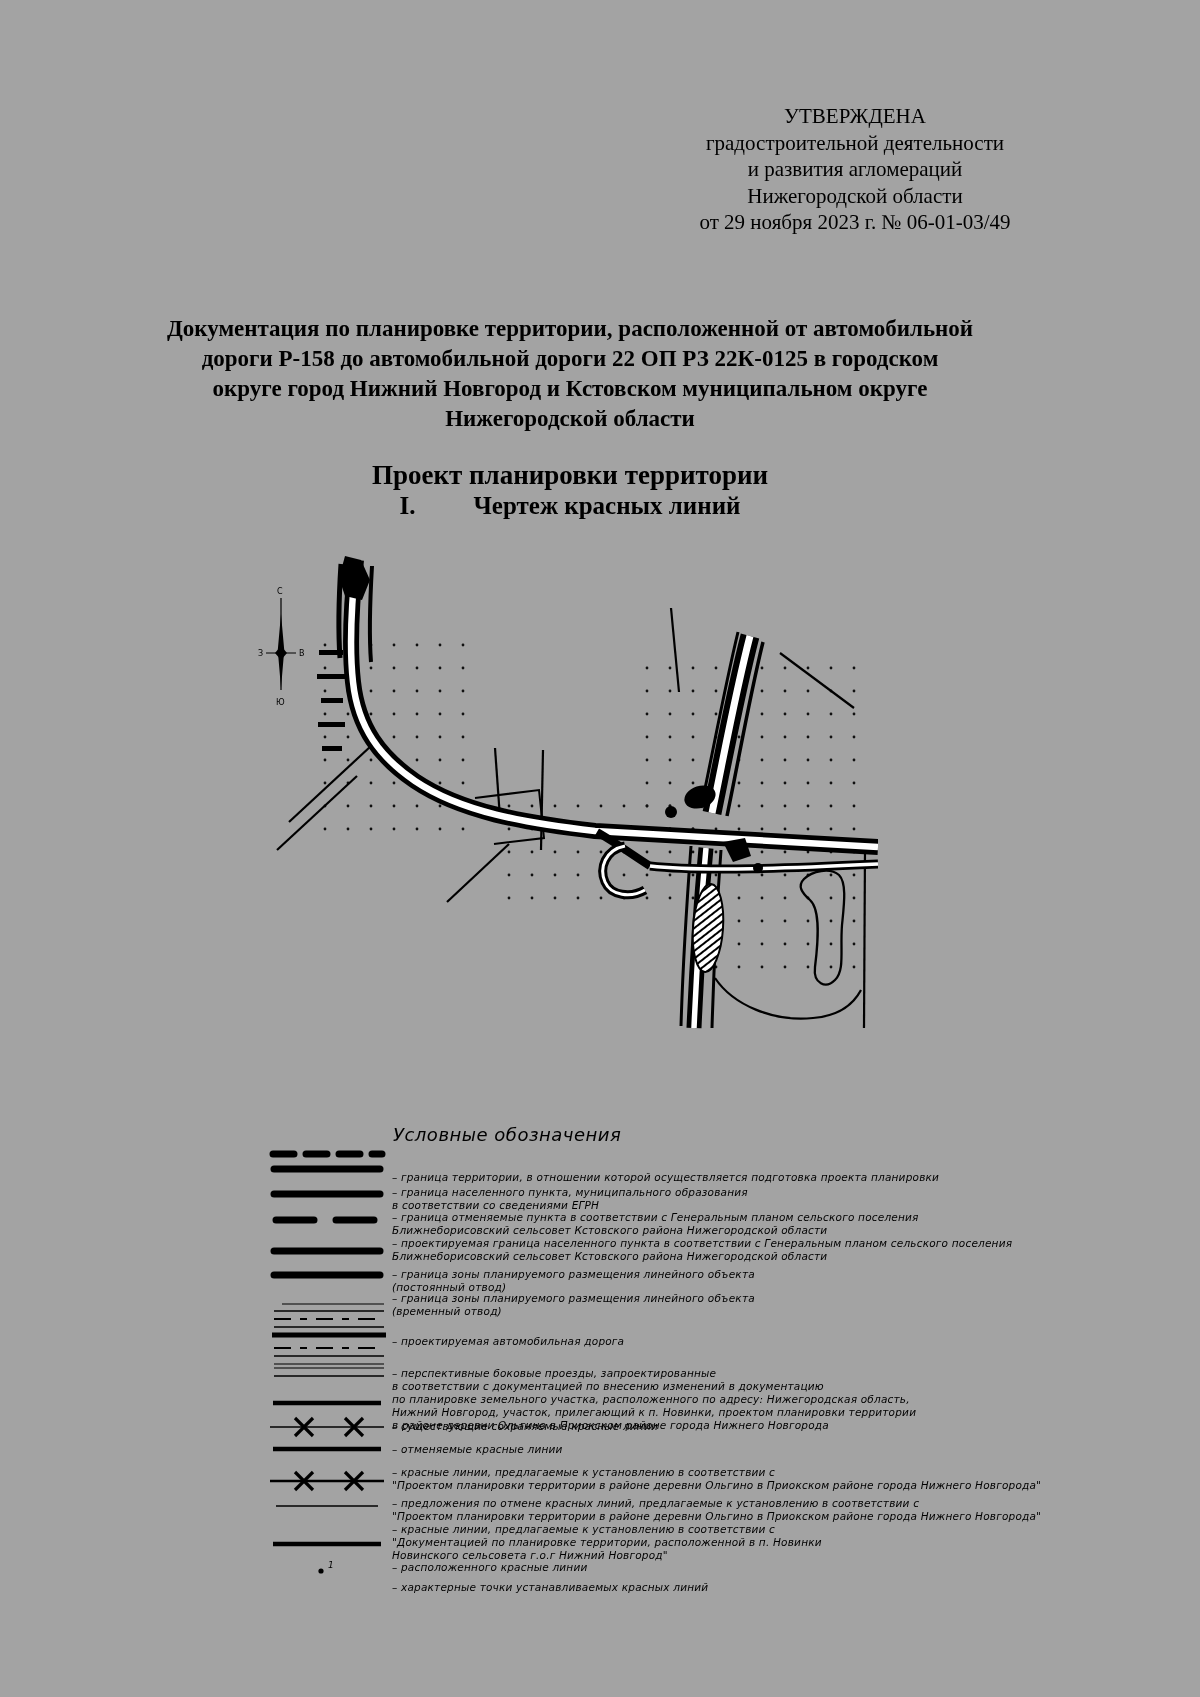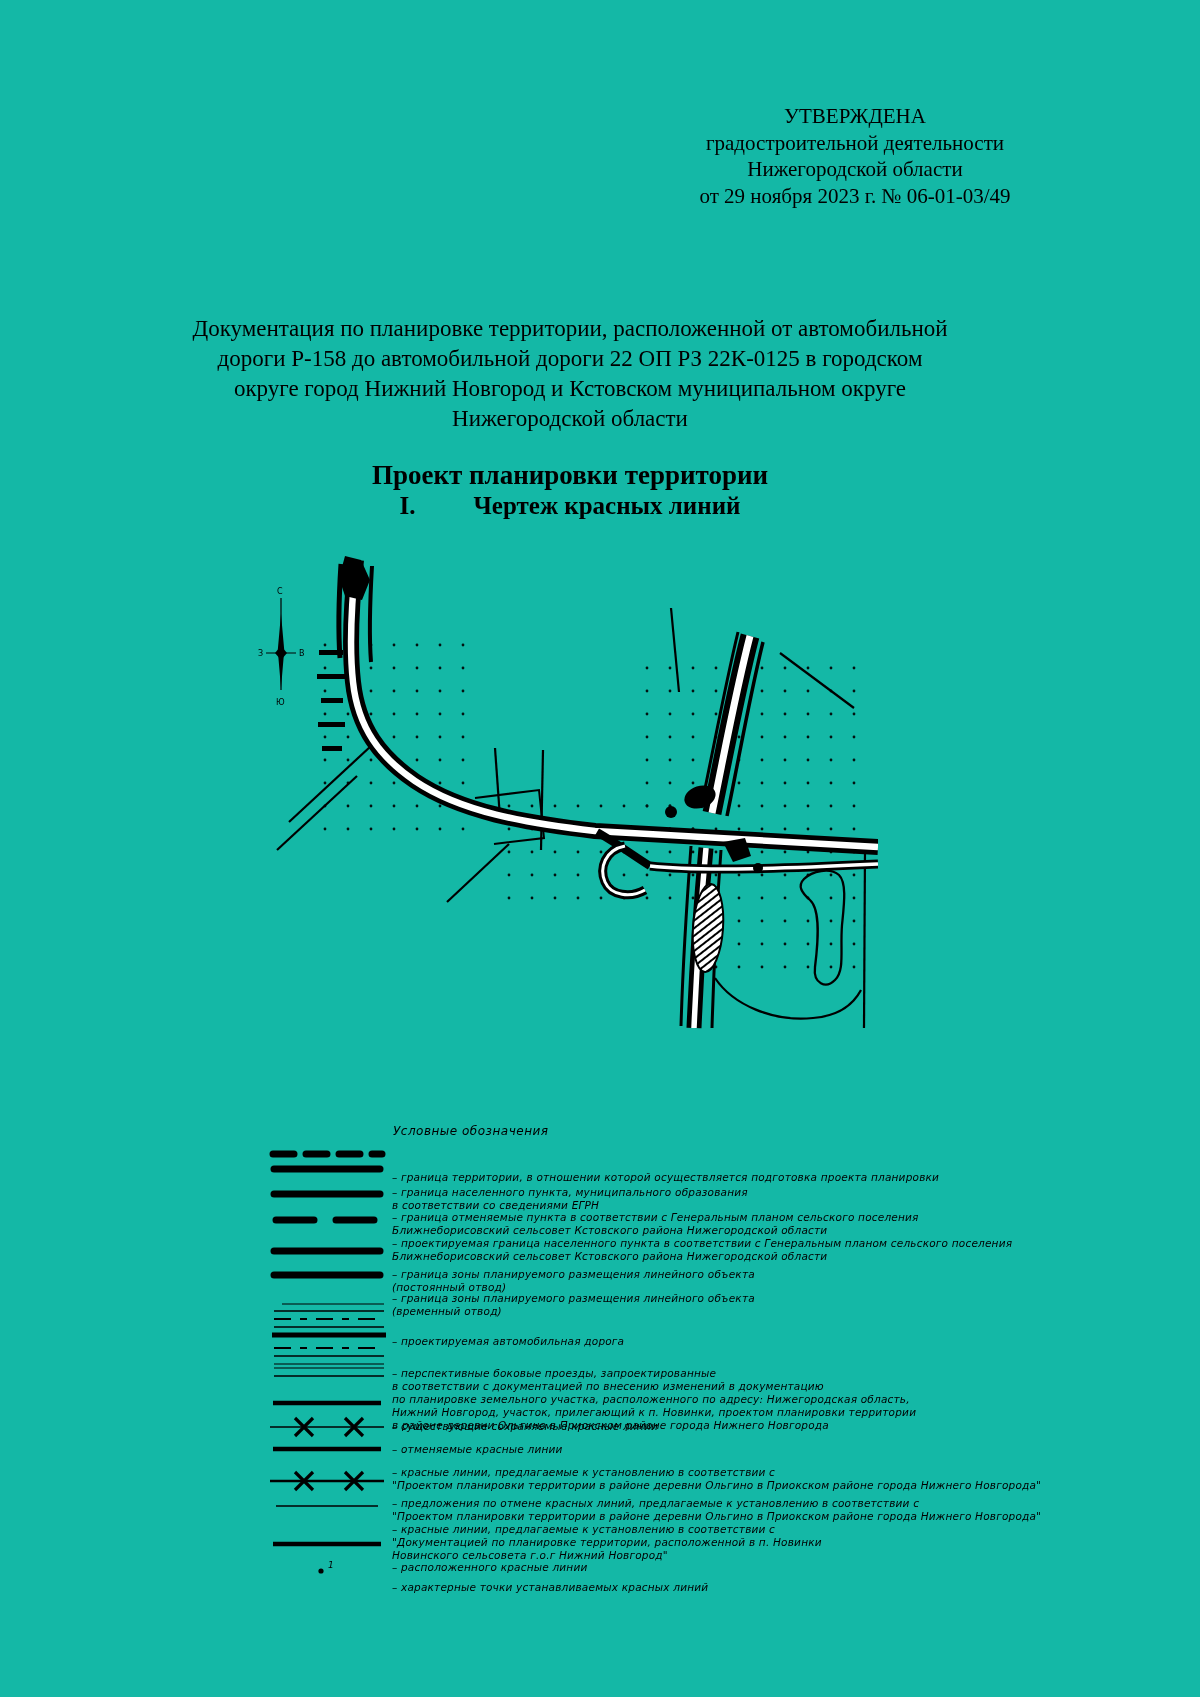--- a/index.html
+++ b/index.html
@@ -1,52 +1,53 @@
 <!DOCTYPE html>
 <html><head>
 <meta charset="utf-8">
 <style>
   html,body{margin:0;padding:0;background:#e8e8e8;}
-  .page{position:relative;width:1200px;height:1697px;background:#14b8a6;
+  .page{position:relative;width:1200px;height:1697px;background:#a3a3a3;
         font-family:"Liberation Serif",serif;color:#000;overflow:hidden;}
 
   .approval{position:absolute;top:103px;left:655px;width:400px;
             text-align:center;font-size:21px;line-height:26.5px;}
 
   .doc-title{position:absolute;top:314px;left:70px;width:1000px;
-             text-align:center;font-weight:normal;font-size:23px;line-height:30px;}
+             text-align:center;font-weight:bold;font-size:23px;line-height:30px;}
 
   .subtitle1{position:absolute;top:460px;left:70px;width:1000px;
              text-align:center;font-weight:bold;font-size:27px;}
   .subtitle2{position:absolute;top:492px;left:70px;width:1000px;
              text-align:center;font-weight:bold;font-size:25px;}
   .subtitle2 .gap{display:inline-block;width:58px;}
 
   .map-wrap{position:absolute;top:550px;left:253px;width:625px;height:482px;}
 
   .legend-head{position:absolute;top:1124px;left:393px;
                font-family:"DejaVu Sans",sans-serif;font-style:italic;
-               font-size:12px;letter-spacing:.5px;}
+               font-size:18px;letter-spacing:.5px;}
   .legend{position:absolute;top:1148px;left:268px;width:860px;height:450px;
           font-family:"DejaVu Sans",sans-serif;}
   .lrow{position:absolute;left:0;width:860px;}
   .lsym{position:absolute;left:0;top:0;width:118px;}
   .ltxt{position:absolute;left:124px;top:0;width:730px;
         font-style:italic;font-size:10.5px;line-height:13px;
         white-space:pre-line;letter-spacing:.2px;margin-top:23px;}
   svg{display:block;}
 </style>
 </head>
 <body>
 
 <div class="page">
 
   <div class="approval">
     <div>УТВЕРЖДЕНА</div>
     <div>градостроительной деятельности</div>
+    <div>и развития агломераций</div>
     <div>Нижегородской области</div>
     <div>от 29 ноября 2023 г. № 06-01-03/49</div>
   </div>
 
   <div class="doc-title">
     <div>Документация по планировке территории, расположенной от автомобильной</div>
     <div>дороги Р-158 до автомобильной дороги 22 ОП РЗ 22К-0125 в городском</div>
     <div>округе город Нижний Новгород и Кстовском муниципальном округе</div>
     <div>Нижегородской области</div>
   </div>

